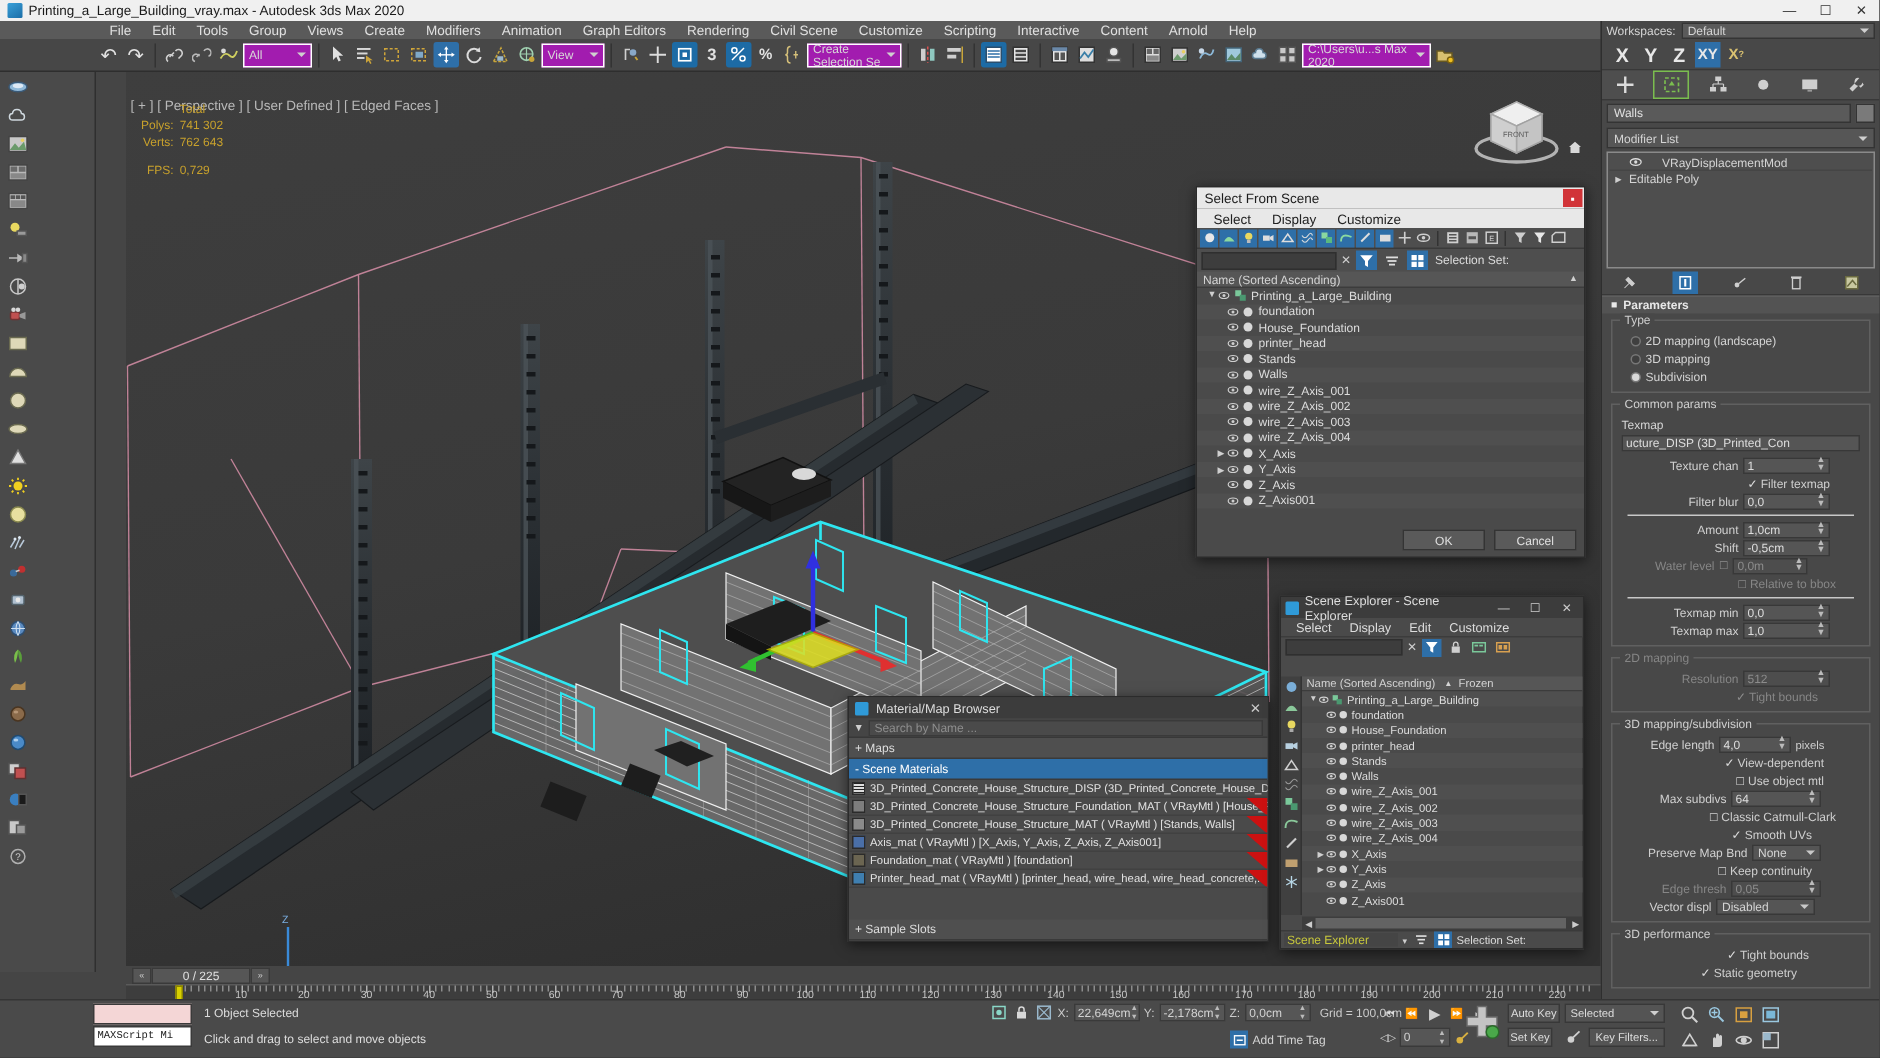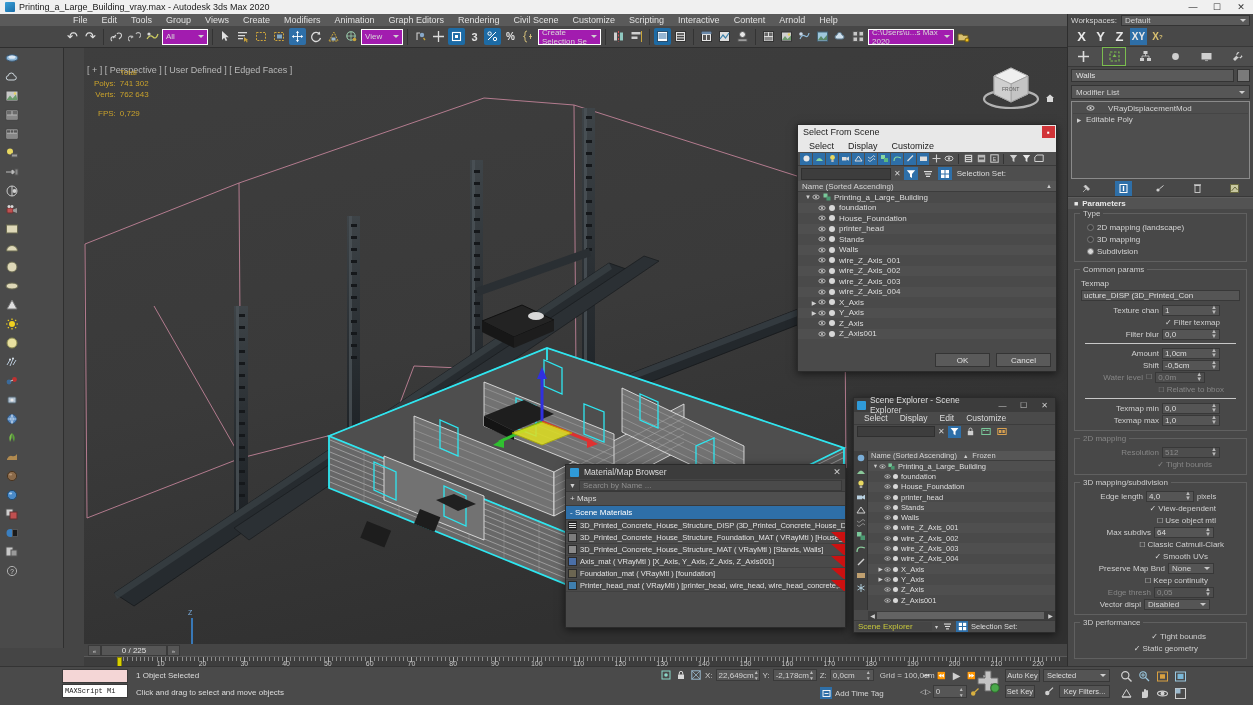--- a/index.html
+++ b/index.html
@@ -1177,20 +1177,21 @@
     <div class="mmb-item">
       <span class="swatch" style="background:#6b6551"></span>
       <span>Foundation_mat  ( VRayMtl )  [foundation]</span>
       <span class="redtri"></span>
     </div>
     <div class="mmb-item">
       <span class="swatch" style="background:#3f7fb0"></span>
       <span>Printer_head_mat  ( VRayMtl )  [printer_head, wire_head, wire_head_concrete,...</span>
       <span class="redtri"></span>
     </div>
+    <div class="mmb-grp" style="position:absolute;bottom:0;left:0;right:0">+ Sample Slots</div>
   </div>
 
   <div class="dlg-sfs">
     <div class="dlg-title">
       <span>Select From Scene</span>
       <span class="dlg-close-red">▪</span>
     </div>
     <div class="dlg-menubar">
       <span>Select</span>
       <span>Display</span>

